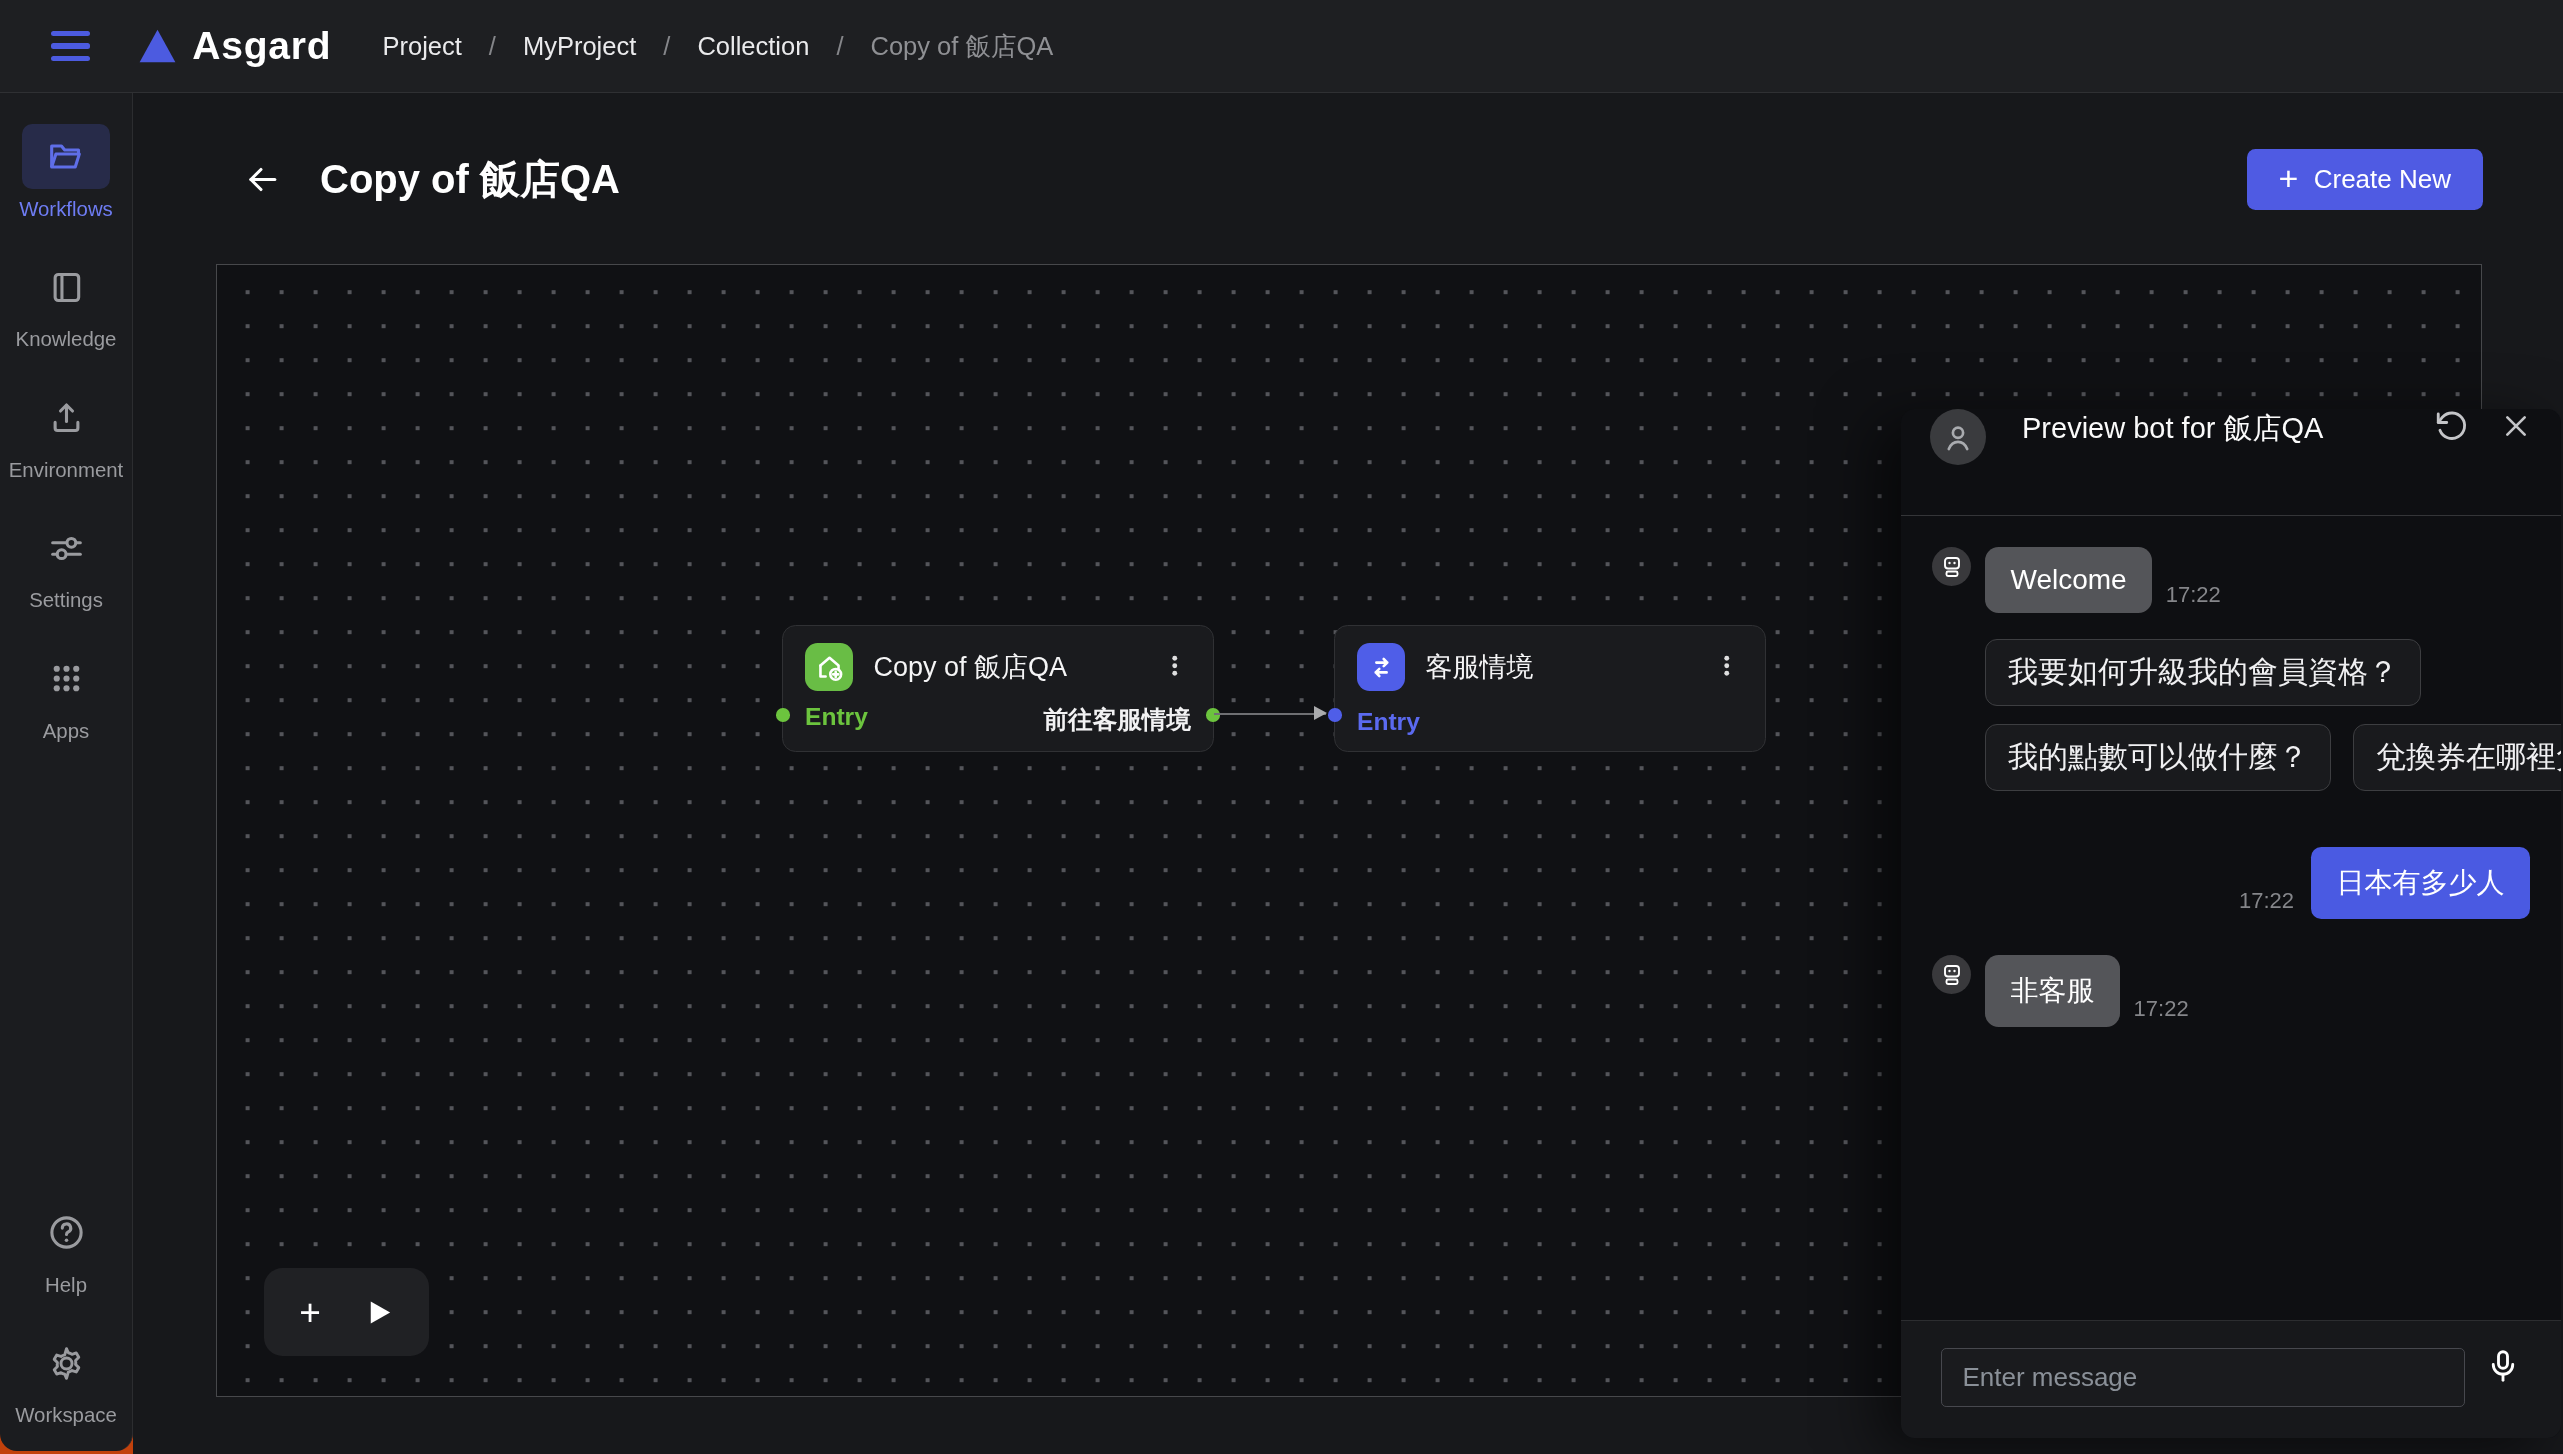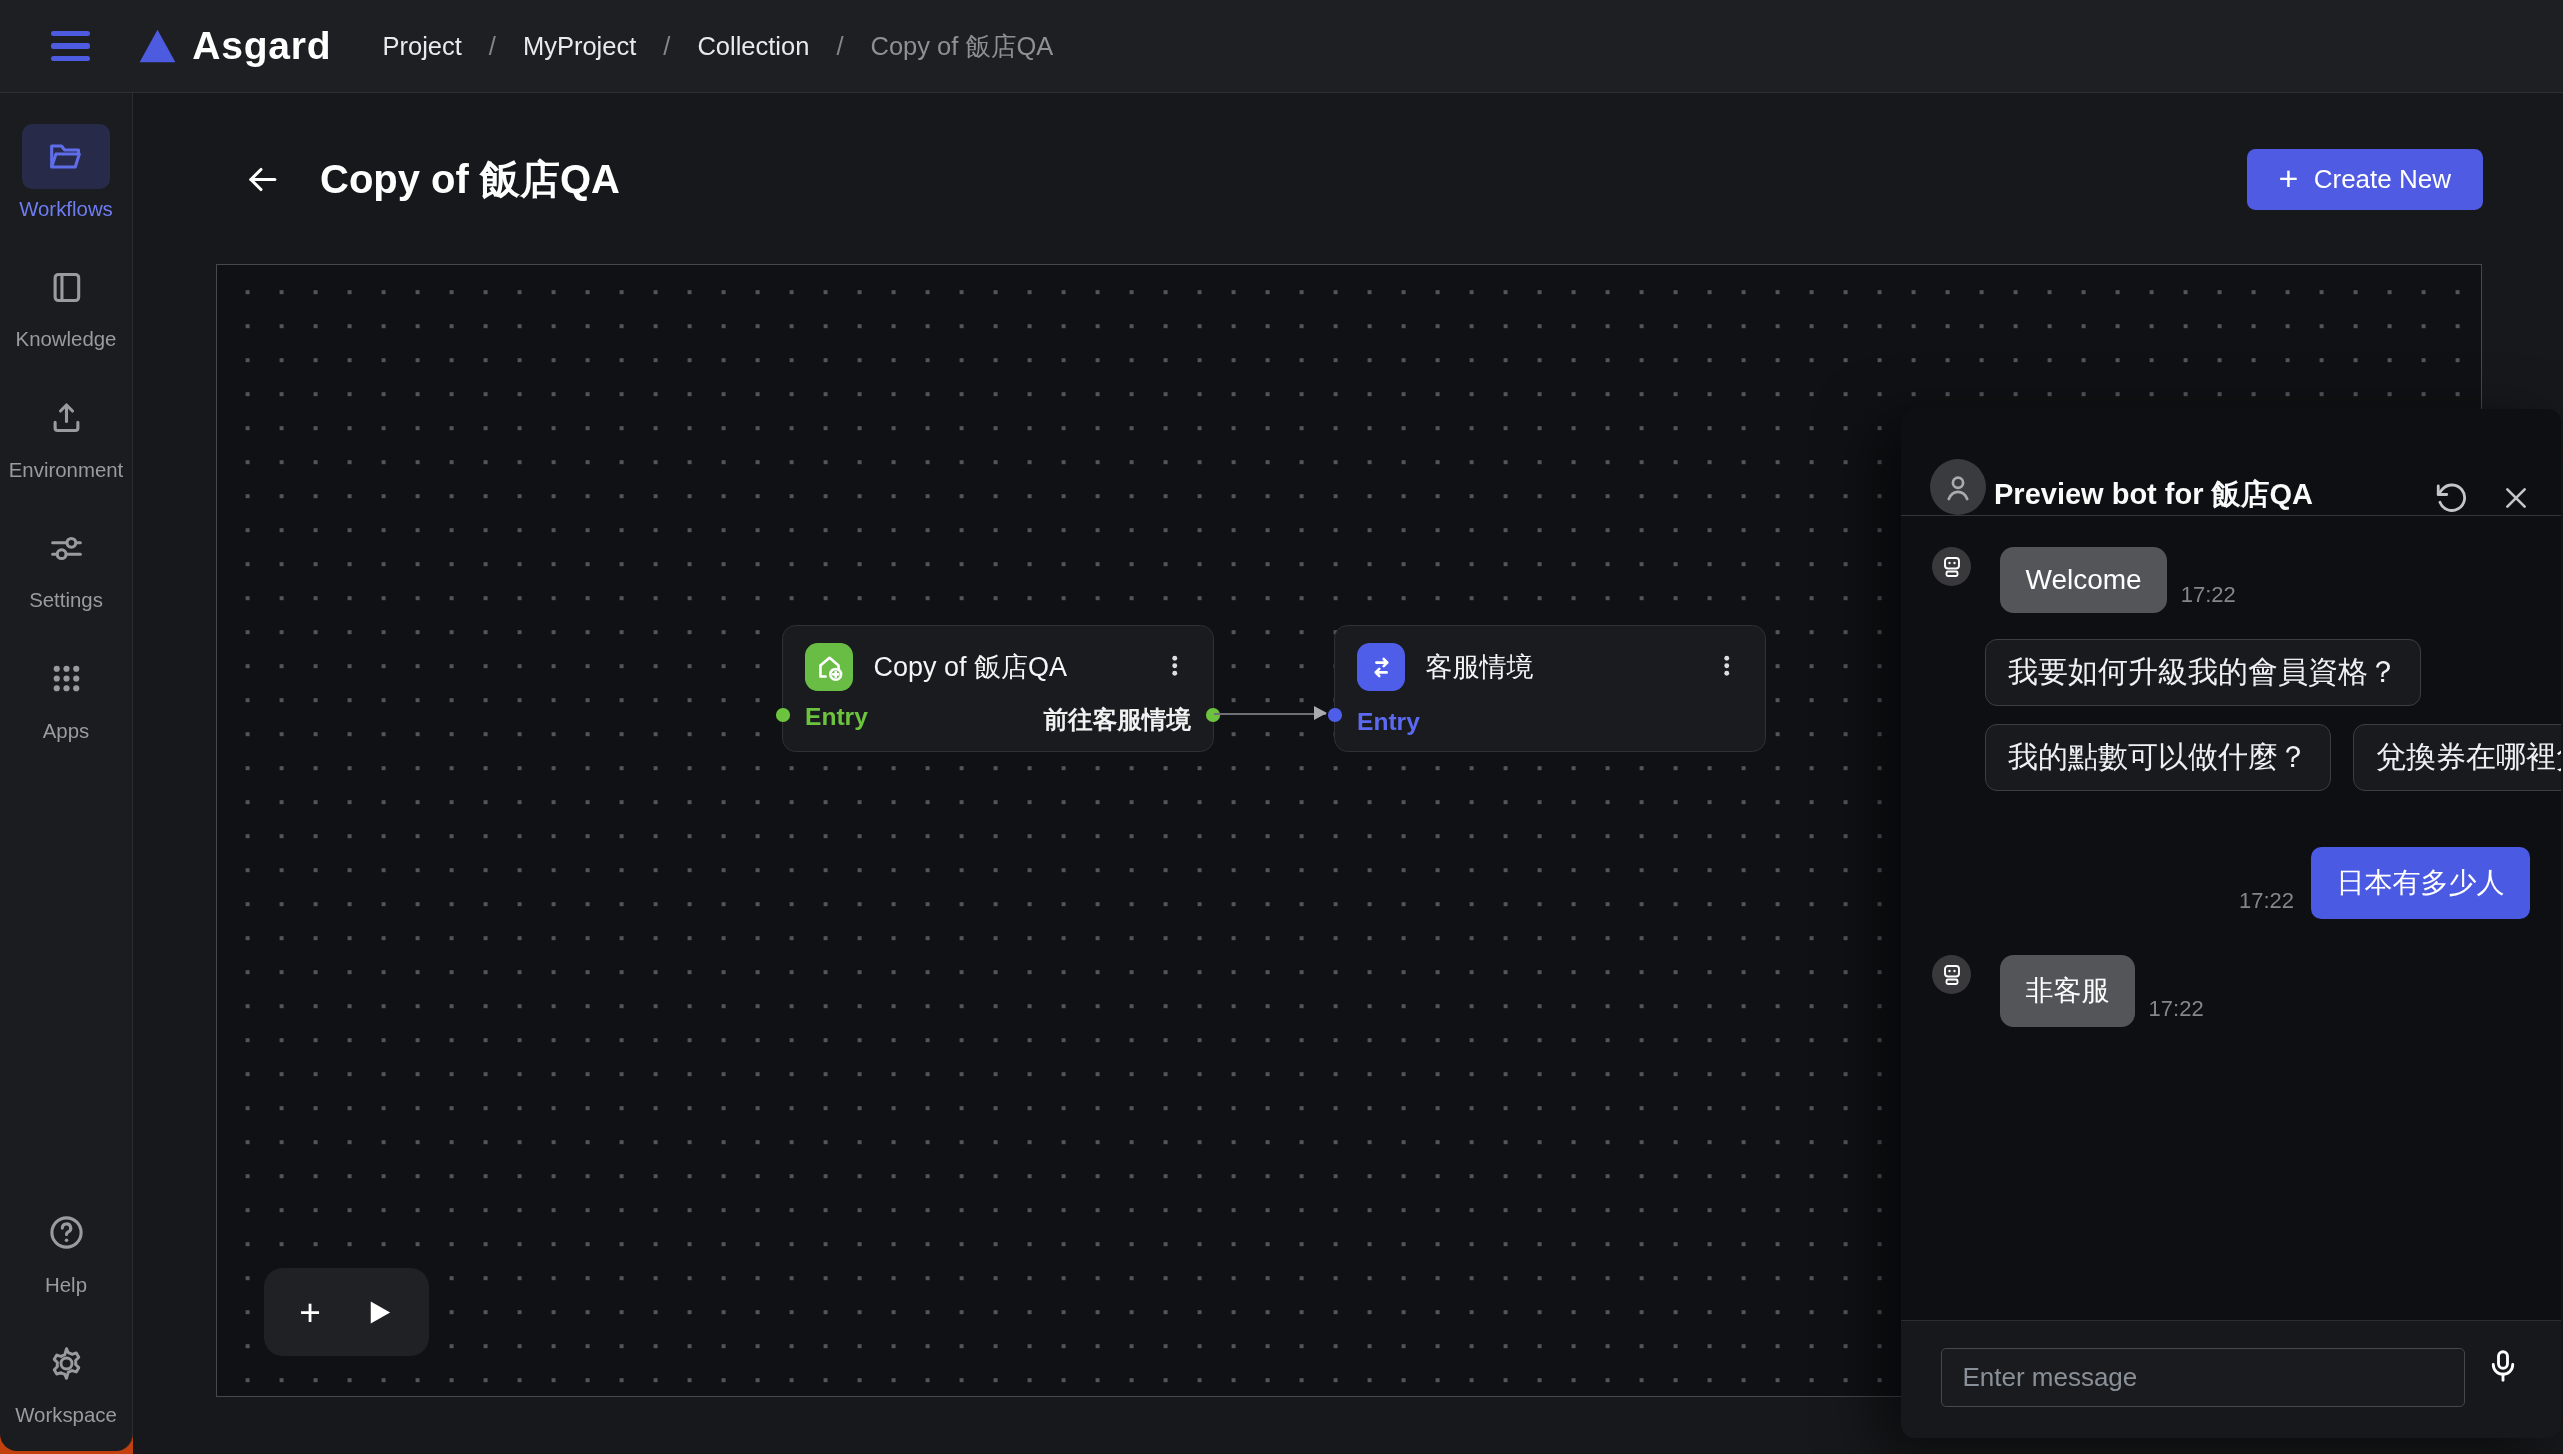--- a/index.html
+++ b/index.html
@@ -102,32 +102,32 @@
   .tool-btn { background:none; border:none; color:#ffffff; cursor:pointer; display:flex; align-items:center; justify-content:center; }
   .tool-plus { font-size:37px; font-weight:300; line-height:1; }
   
   .chat-panel {
     position:absolute; left:1768px; top:316px; width:660px; height:1029px;
     background:#0e0f12; border-radius:13.6px;
     box-shadow:-24px 13.6px 59px rgba(0,0,0,0.55);
     display:flex; flex-direction:column;
   }
   .chat-header {
-    height:107px; flex:none; display:flex; align-items:flex-end; gap:8px;
-    padding:0 29px; border-bottom:1.7px solid #343538;font-weight:bold;
+    height:107px; flex:none; display:flex; align-items:flex-start; gap:36px;
+    padding:0 29px; border-bottom:1.7px solid #343538;
   }
   .chat-avatar {
     width:56px; height:56px; border-radius:50%; background:#3a3b3e;
     display:flex; align-items:center; justify-content:center; flex:none;
   }
   .chat-title { font-size:29px; color:#fafafa; }
   .chat-actions { margin-left:auto; display:flex; align-items:center; gap:32px; }
   .chat-action { background:none; border:none; cursor:pointer; display:flex; }
   .chat-body { flex:1; padding:31px 31px 0; overflow:hidden; }
-  .msg-row { display:flex; align-items:flex-start; gap:29px; }
+  .msg-row { display:flex; align-items:flex-start; gap:14px; }
   .bot-avatar {
     width:39px; height:39px; border-radius:50%; background:#39393c; flex:none;
     display:flex; align-items:center; justify-content:center;
   }
   .bubble-group { display:flex; align-items:flex-end; gap:13.6px; }
   .bubble {
     background:#545559; color:#ffffff; font-size:28px;
     padding:17px 25.5px; border-radius:13.6px; white-space:nowrap;
   }
   .time { font-size:22px; color:#85868a; padding-bottom:5.1px; }

